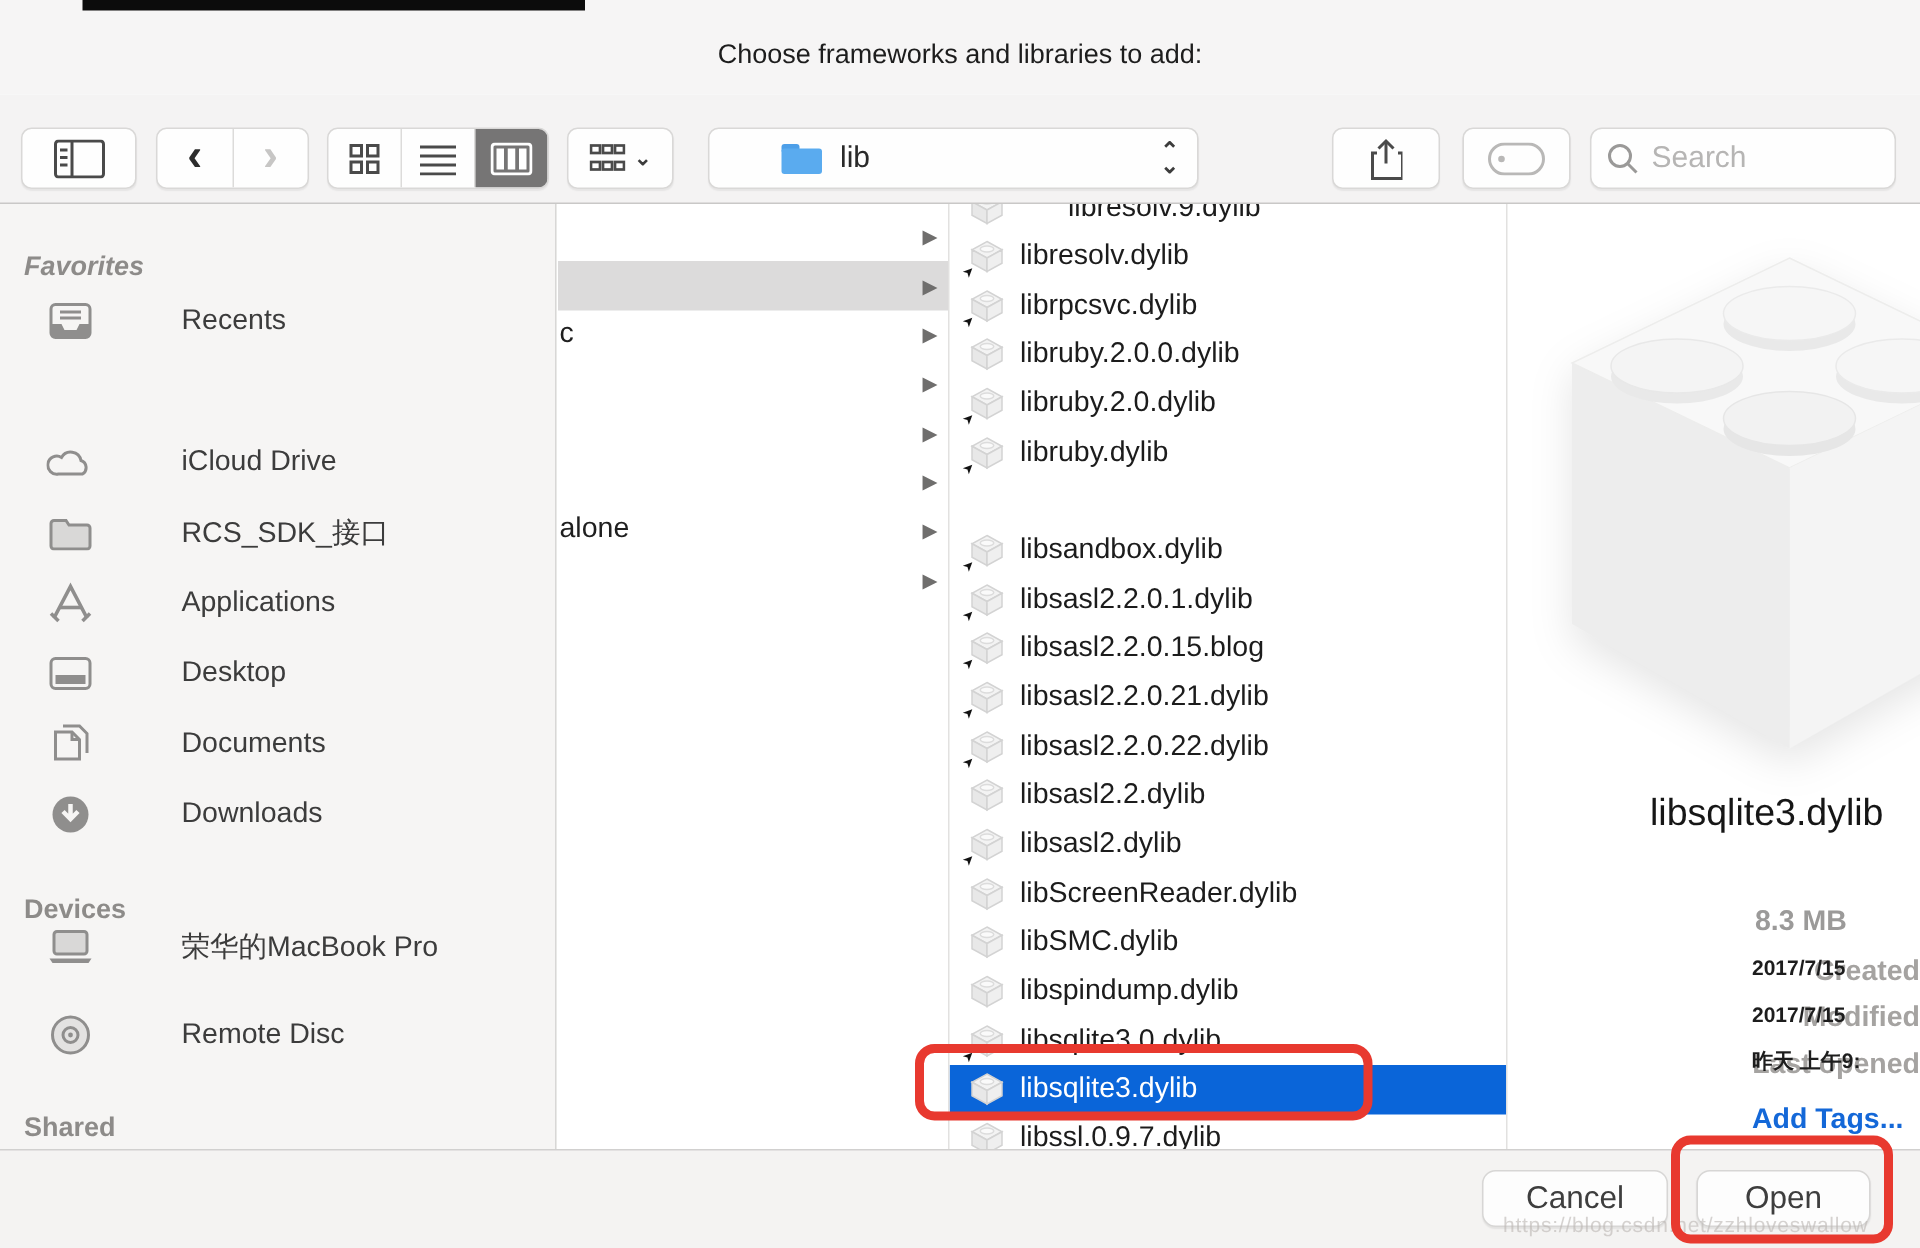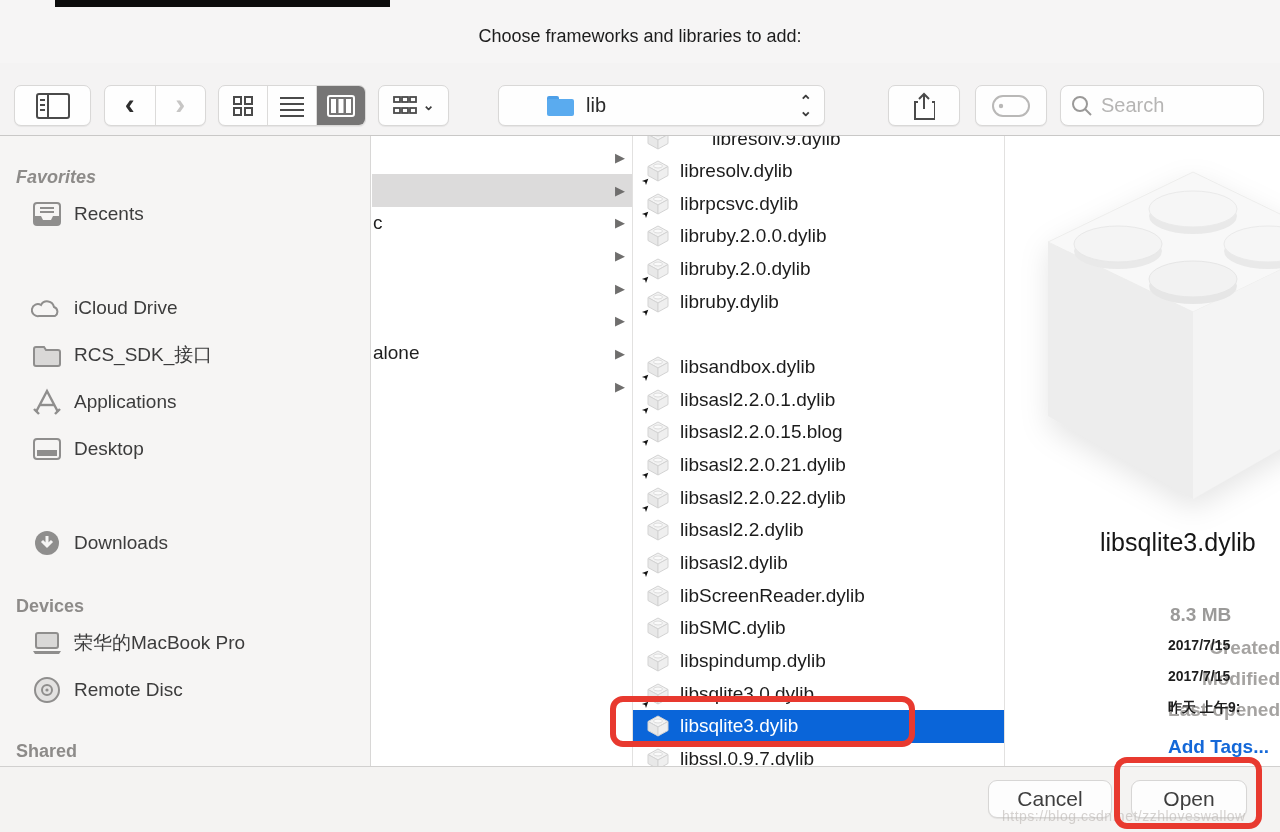--- a/index.html
+++ b/index.html
@@ -29,21 +29,21 @@
   .updown { margin-left:auto; display:flex; flex-direction:column; align-items:center; line-height:.62; font-size:15px; color:#3c3c3c; font-weight:bold; }
 
   .search-field { justify-content:flex-start; padding:4px 10px; border-radius:8px; }
   .search-field input { border:none; outline:none; background:transparent; font-size:20px; color:#444;
                         font-family:"Liberation Sans",sans-serif; width:150px; margin-left:8px; }
   .search-field input::placeholder { color:#b6b5b4; }
   .vdiv { position:absolute; top:136px; height:630px; width:1px; background:#e2e1e0; z-index:2; }
 
   .sidebar { position:absolute; left:0; top:136px; width:371px; height:630px; background:#f6f5f4; border-right:1px solid #d8d7d6; }
   .sb-header { position:absolute; left:16px; font-size:18px; font-weight:bold; color:#8d8b89; }
-  .sb-item { position:absolute; left:30px; width:330px; height:40px; display:flex; align-items:center; }
+  .sb-item { position:absolute; left:30px; width:330px; height:40px; display:flex; align-items:center;gap:47px; }
   .sb-icon { width:34px; height:30px; display:flex; align-items:center; justify-content:center; margin-right:10px; }
   .sb-label { font-size:19px; color:#3c3c3c; white-space:nowrap; }
 
   .col2 { position:absolute; left:372px; top:136px; width:260px; height:630px; background:#fff; overflow:hidden; }
   .col2-row { position:absolute; left:0; width:260px; height:33px; display:flex; align-items:center; }
   .col2-row.sel { background:#dcdbdb; }
   .col2-label { font-size:19px; color:#1f1f1f; margin-left:1px; }
   .col2-arrow { position:absolute; right:7px; font-size:13px; color:#6f6e6d; }
 
   .filecol { position:absolute; left:633px; top:136px; width:371px; height:630px; background:#fff; overflow:hidden; }
@@ -152,21 +152,21 @@
             <rect x="17" y="1" width="6" height="5"></rect>
             <rect x="1" y="12" width="6" height="5"></rect>
             <rect x="9" y="12" width="6" height="5"></rect>
             <rect x="17" y="12" width="6" height="5"></rect>
           </g>
         </svg>
     </span>
     <span class="updown" style="margin-left:0;font-size:14px;">⌄</span>
   </div>
 
-  <div class="tbtn path-popup" style="left:498px;width:327px;padding-left:48px;">
+  <div class="tbtn path-popup" style="left:472px;width:327px;padding-left:48px;">
     <span class="folder-glyph">
         <span class="tab"></span>
         <span class="bodyf"></span>
       </span>
     <span class="path-label">lib</span>
     <span class="updown">
       <span>⌃</span>
         <span>⌄</span>
     </span>
   </div>
@@ -247,31 +247,41 @@
     </div>
     <div class="sb-item" style="top: 293px;">
       <span class="sb-icon">
         <svg width="30" height="24" viewBox="0 0 30 24">
           <rect x="2" y="2" width="26" height="20" rx="3" fill="none" stroke="#8f8e8d" stroke-width="2"></rect>
           <rect x="5" y="13" width="20" height="6" fill="#8f8e8d"></rect>
         </svg>
       </span>
       <span class="sb-label">Desktop</span>
     </div>
+    <div class="sb-item" style="top: 340px;">
+      <span class="sb-icon">
+        <svg width="26" height="28" viewBox="0 0 26 28">
+          <path d="M3 6 h11 l5 5 v13 h-16 z" fill="none" stroke="#8f8e8d" stroke-width="2"></path>
+          <path d="M8 2 h11 l5 5 v13" fill="none" stroke="#8f8e8d" stroke-width="2"></path>
+          <path d="M14 6 v5 h5" fill="none" stroke="#8f8e8d" stroke-width="2"></path>
+        </svg>
+      </span>
+      <span class="sb-label">Documents</span>
+    </div>
     <div class="sb-item" style="top: 387px;">
       <span class="sb-icon">
         <svg width="28" height="28" viewBox="0 0 28 28">
           <circle cx="14" cy="14" r="12" fill="#8f8e8d"></circle>
           <path d="M14 7 v9 M9 12 l5 5 l5-5" stroke="#f6f5f4" stroke-width="3" fill="none"></path>
         </svg>
       </span>
       <span class="sb-label">Downloads</span>
     </div>
     <div class="sb-header" style="top: 460px;">Devices</div>
-    <div class="sb-item" style="top: 487px; text-align: center;">
+    <div class="sb-item" style="top: 475px; text-align: center;">
       <span class="sb-icon">
         <svg width="32" height="24" viewBox="0 0 32 24">
           <rect x="5" y="2" width="22" height="15" rx="2" fill="#d9d8d7" stroke="#8f8e8d" stroke-width="2"></rect>
           <path d="M2 20 h28 l-2 3 h-24 z" fill="#8f8e8d"></path>
         </svg>
       </span>
       <span class="sb-label">荣华的MacBook Pro</span>
     </div>
     <div class="sb-item" style="top: 534px;">
       <span class="sb-icon">

